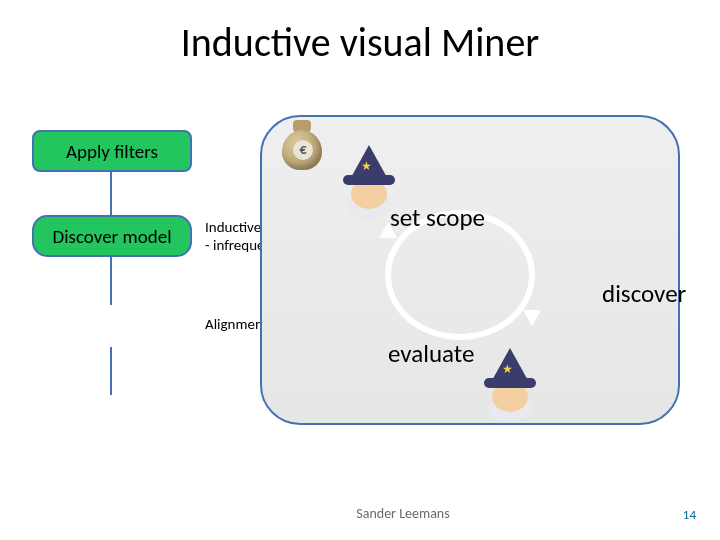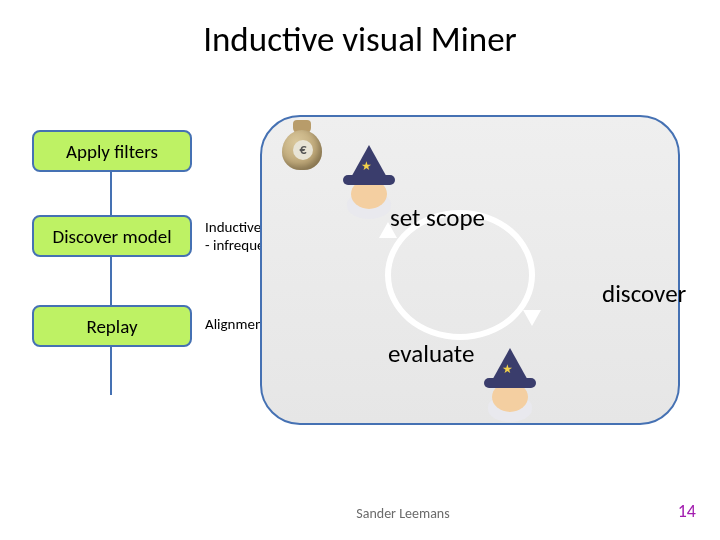--- a/index.html
+++ b/index.html
@@ -1,31 +1,31 @@
 <!DOCTYPE html>
 <html><head>
 <meta charset="utf-8">
 <style>
   * { box-sizing: border-box; margin: 0; padding: 0; }
   html, body { width: 720px; height: 540px; font-family: Calibri, Arial, sans-serif; background: #fff; color: #000; }
   .slide { position: relative; width: 720px; height: 540px; }
-  .title { position: absolute; top: 18px; left: 0; width: 100%; text-align: center; font-size: 35px; font-weight: 400; }
+  .title { position: absolute; top: 18px; left: 0; width: 100%; text-align: center; font-size: 40px; font-weight: 400; }
   .stage-box {
     position: absolute;
     left: 32px;
     width: 160px;
     height: 42px;
     border: 2px solid #4571b3;
     border-radius: 8px;
-    background: #bef264;
+    background: #22c55e;
     display: flex; align-items: center; justify-content: center;
     font-size: 19px;
   }
   #box1 { top: 130px; }
-  #box2 { top: 215px; }
+  #box2 { top: 215px; border-radius: 15px; }
   #box3 { top: 305px; }
   #box4 { top: 395px; }
   .connector {
     position: absolute;
     left: 110px;
     width: 2px;
     background: #4571b3;
   }
   #conn12 { top: 172px; height: 43px; }
   #conn23 { top: 257px; height: 48px; }
@@ -116,21 +116,21 @@
     position:absolute; left:24px; top:14px; color:#f3d24a; font-size:12px;
   }
   #wiz-top { left: 337px; top: 145px; }
   #wiz-bot { left: 478px; top: 348px; }
   .footer-author {
     position: absolute; left: 0; width: 100%; bottom: 18px;
     text-align: center; font-size: 14px; color: #6b6b6b; margin-left: 43px;
   }
   .footer-num {
     position: absolute; right: 24px; bottom: 18px;
-    font-size: 18px; color: #a21caf;
+    font-size: 13px; color: #0369a1;
   }
 </style>
 </head>
 <body>
 
 <div class="slide">
 
   <div class="title">Inductive visual Miner</div>
 
   <div id="box1" class="stage-box">
@@ -138,23 +138,20 @@
   </div>
   <div id="conn12" class="connector"></div>
 
   <div id="box2" class="stage-box">
     <span>Discover model</span>
   </div>
   <div id="sub2" class="sublabel" style="white-space:pre-line;">Inductive Miner
 - infrequent</div>
   <div id="conn23" class="connector"></div>
 
-  <div id="box3" class="stage-box">
-    <span>Replay</span>
-  </div>
   <div id="sub3" class="sublabel">Alignments</div>
   <div id="conn34" class="connector"></div>
 
 
   <div class="big-bubble"></div>
 
   <div class="cycle">
     <div class="arc arc-right"></div>
     <div class="arc arc-left"></div>
     <div class="arrowhead down"></div>

